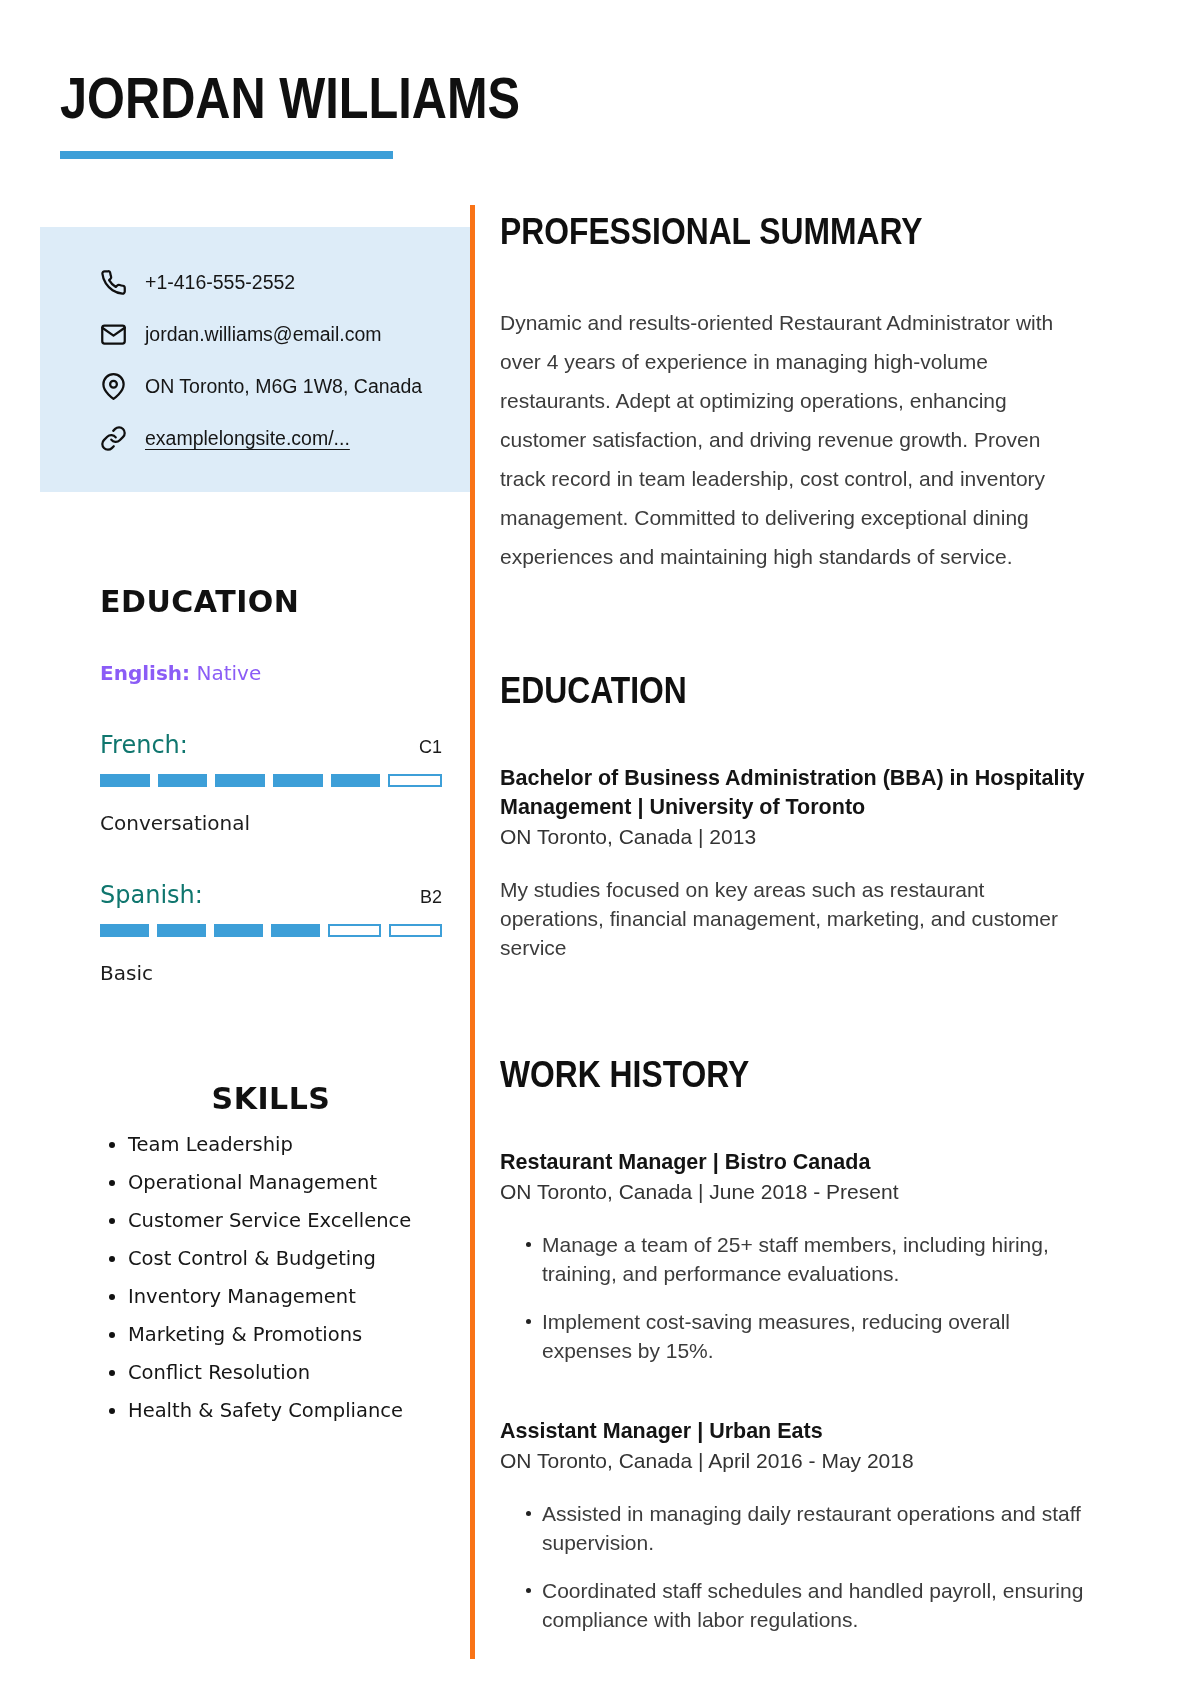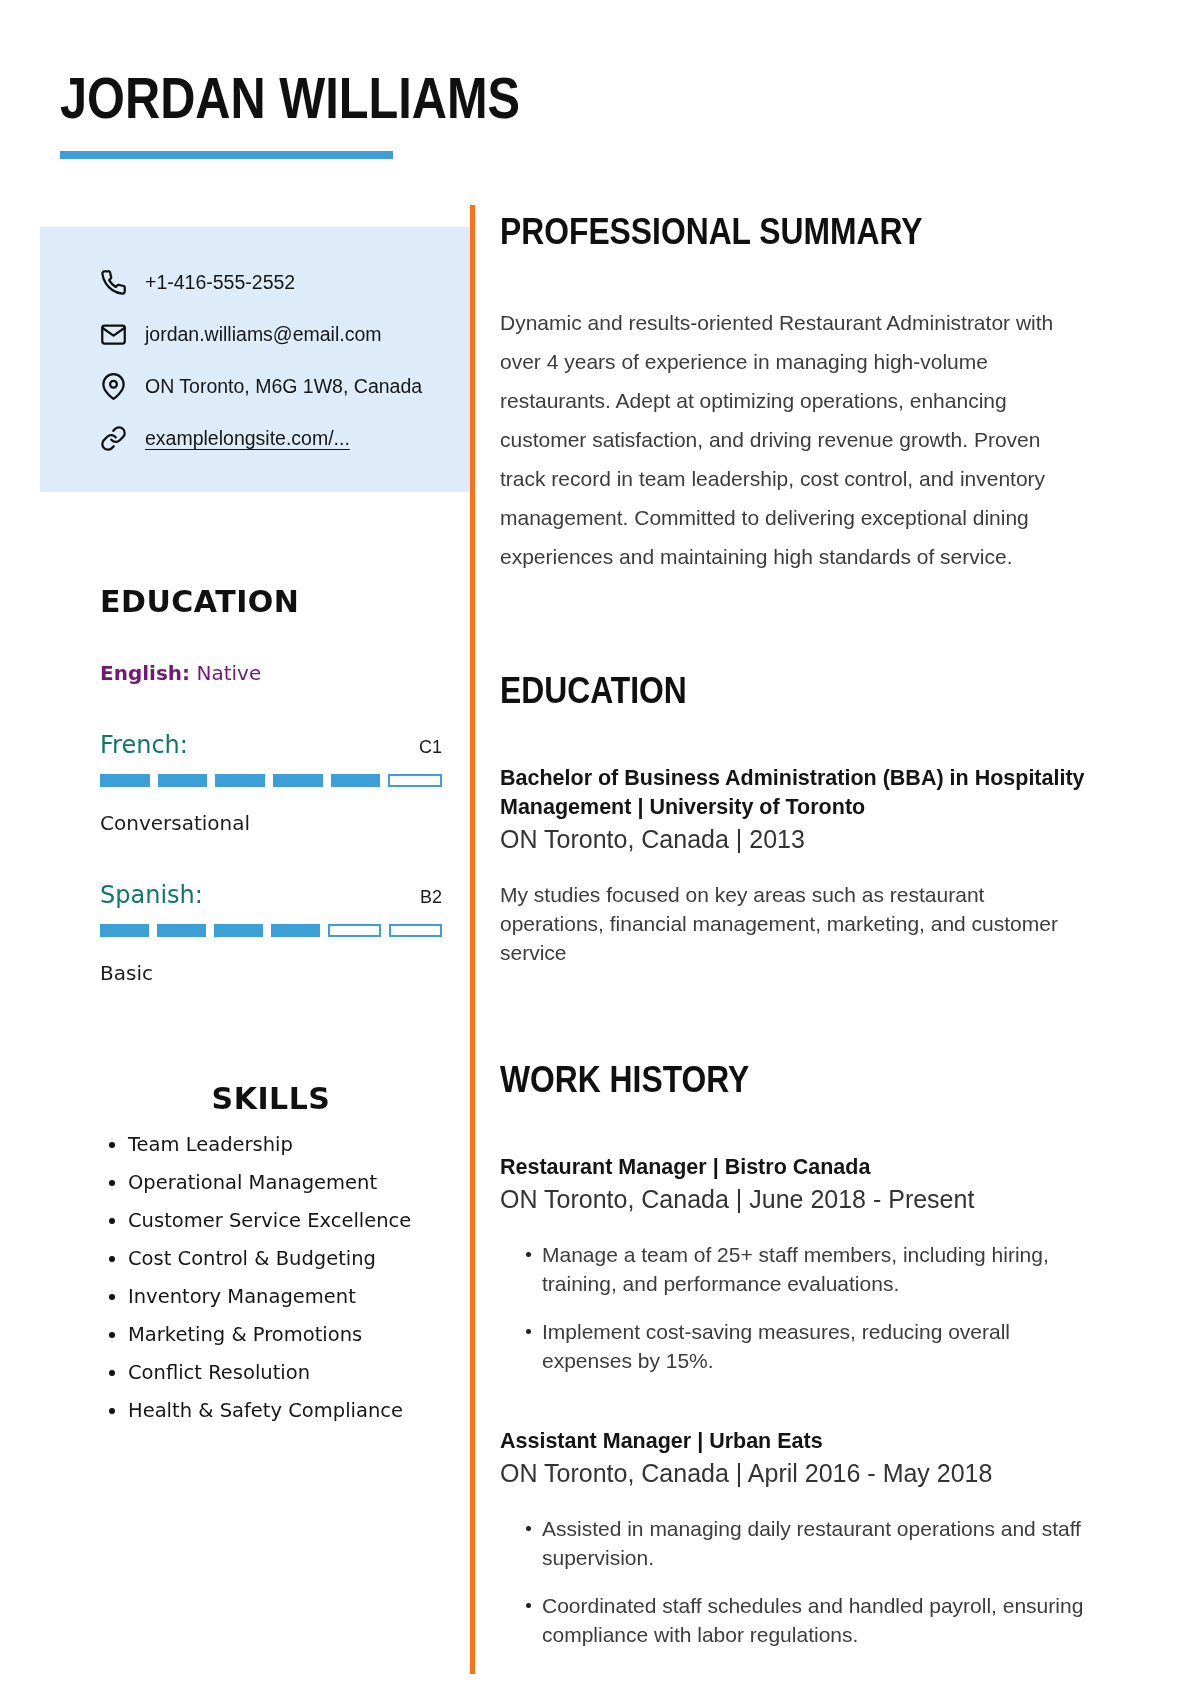--- a/index.html
+++ b/index.html
@@ -38,21 +38,21 @@
   .contact-text{font-size:19.5px;color:#161616;}
   a.contact-text{color:#161616;text-decoration:underline;text-underline-offset:4px;}
   
   .side-section{margin-left:60px;margin-right:28px;}
   .side-h2{
     font-family:"DejaVu Sans","Liberation Sans",sans-serif;
     font-size:30px;font-weight:bold;color:#111;margin:0;letter-spacing:0.5px;
   }
   .langs-h2{margin-top:92px;}
   .skills-h2{margin-top:96px;text-align:center;}
-  .lang-inline{margin-top:42px;font-family:"DejaVu Sans",sans-serif;font-size:20px;color:#701a75;}
+  .lang-inline{margin-top:42px;font-family:"DejaVu Sans",sans-serif;font-size:20px;color:#8b5cf6;}
   .lang-block{margin-top:46px;}
   .lang-head{display:flex;justify-content:space-between;align-items:baseline;width:342px;}
   .lang-label{font-family:"DejaVu Sans",sans-serif;font-size:24px;font-weight:normal;color:#0f766e;}
   .lang-cefr{font-size:18px;color:#1b1b1b;}
   .bar{display:flex;gap:8px;width:342px;margin-top:15px;}
   .bar .seg{flex:1;height:13px;}
   .bar .seg.filled{background:var(--accent);}
   .bar .seg.empty{background:#fff;border:2px solid var(--accent);}
   .lang-desc{margin-top:24px;font-family:"DejaVu Sans",sans-serif;font-size:20px;color:#1d1d1d;}
   .skills-list{list-style:none;margin:16px 0 0 0;padding:0;}
@@ -67,21 +67,21 @@
   
   .main-h2{
     margin:0;font-size:37px;font-weight:bold;color:#101010;white-space:nowrap;
     transform:scaleX(0.86);transform-origin:left center;
   }
   .summary-text{margin:50px 0 0 0;font-size:21px;line-height:39px;color:var(--body);width:578px;}
   .edu-section{margin-top:94px;}
   .work-section{margin-top:92px;}
   .entry{margin-top:52px;}
   .entry-title{margin:0;font-size:21.5px;font-weight:bold;line-height:29px;color:#141414;width:592px;}
-  .entry-meta{margin:3px 0 0 0;font-size:25px;color:#333;}
+  .entry-meta{margin:3px 0 0 0;font-size:21px;color:#333;}
   .entry-desc{margin:26px 0 0 0;font-size:21px;line-height:29px;color:var(--body);width:582px;}
   .dot-list{list-style:none;margin:26px 0 0 0;padding:0 0 0 26px;}
   .dot-list li{
     position:relative;padding-left:16px;margin-bottom:19px;
     font-size:21px;line-height:29px;color:var(--body);width:566px;
   }
   .dot-list li::before{
     content:"";position:absolute;left:0;top:12px;width:5px;height:5px;
     border-radius:50%;background:#222;
   }

